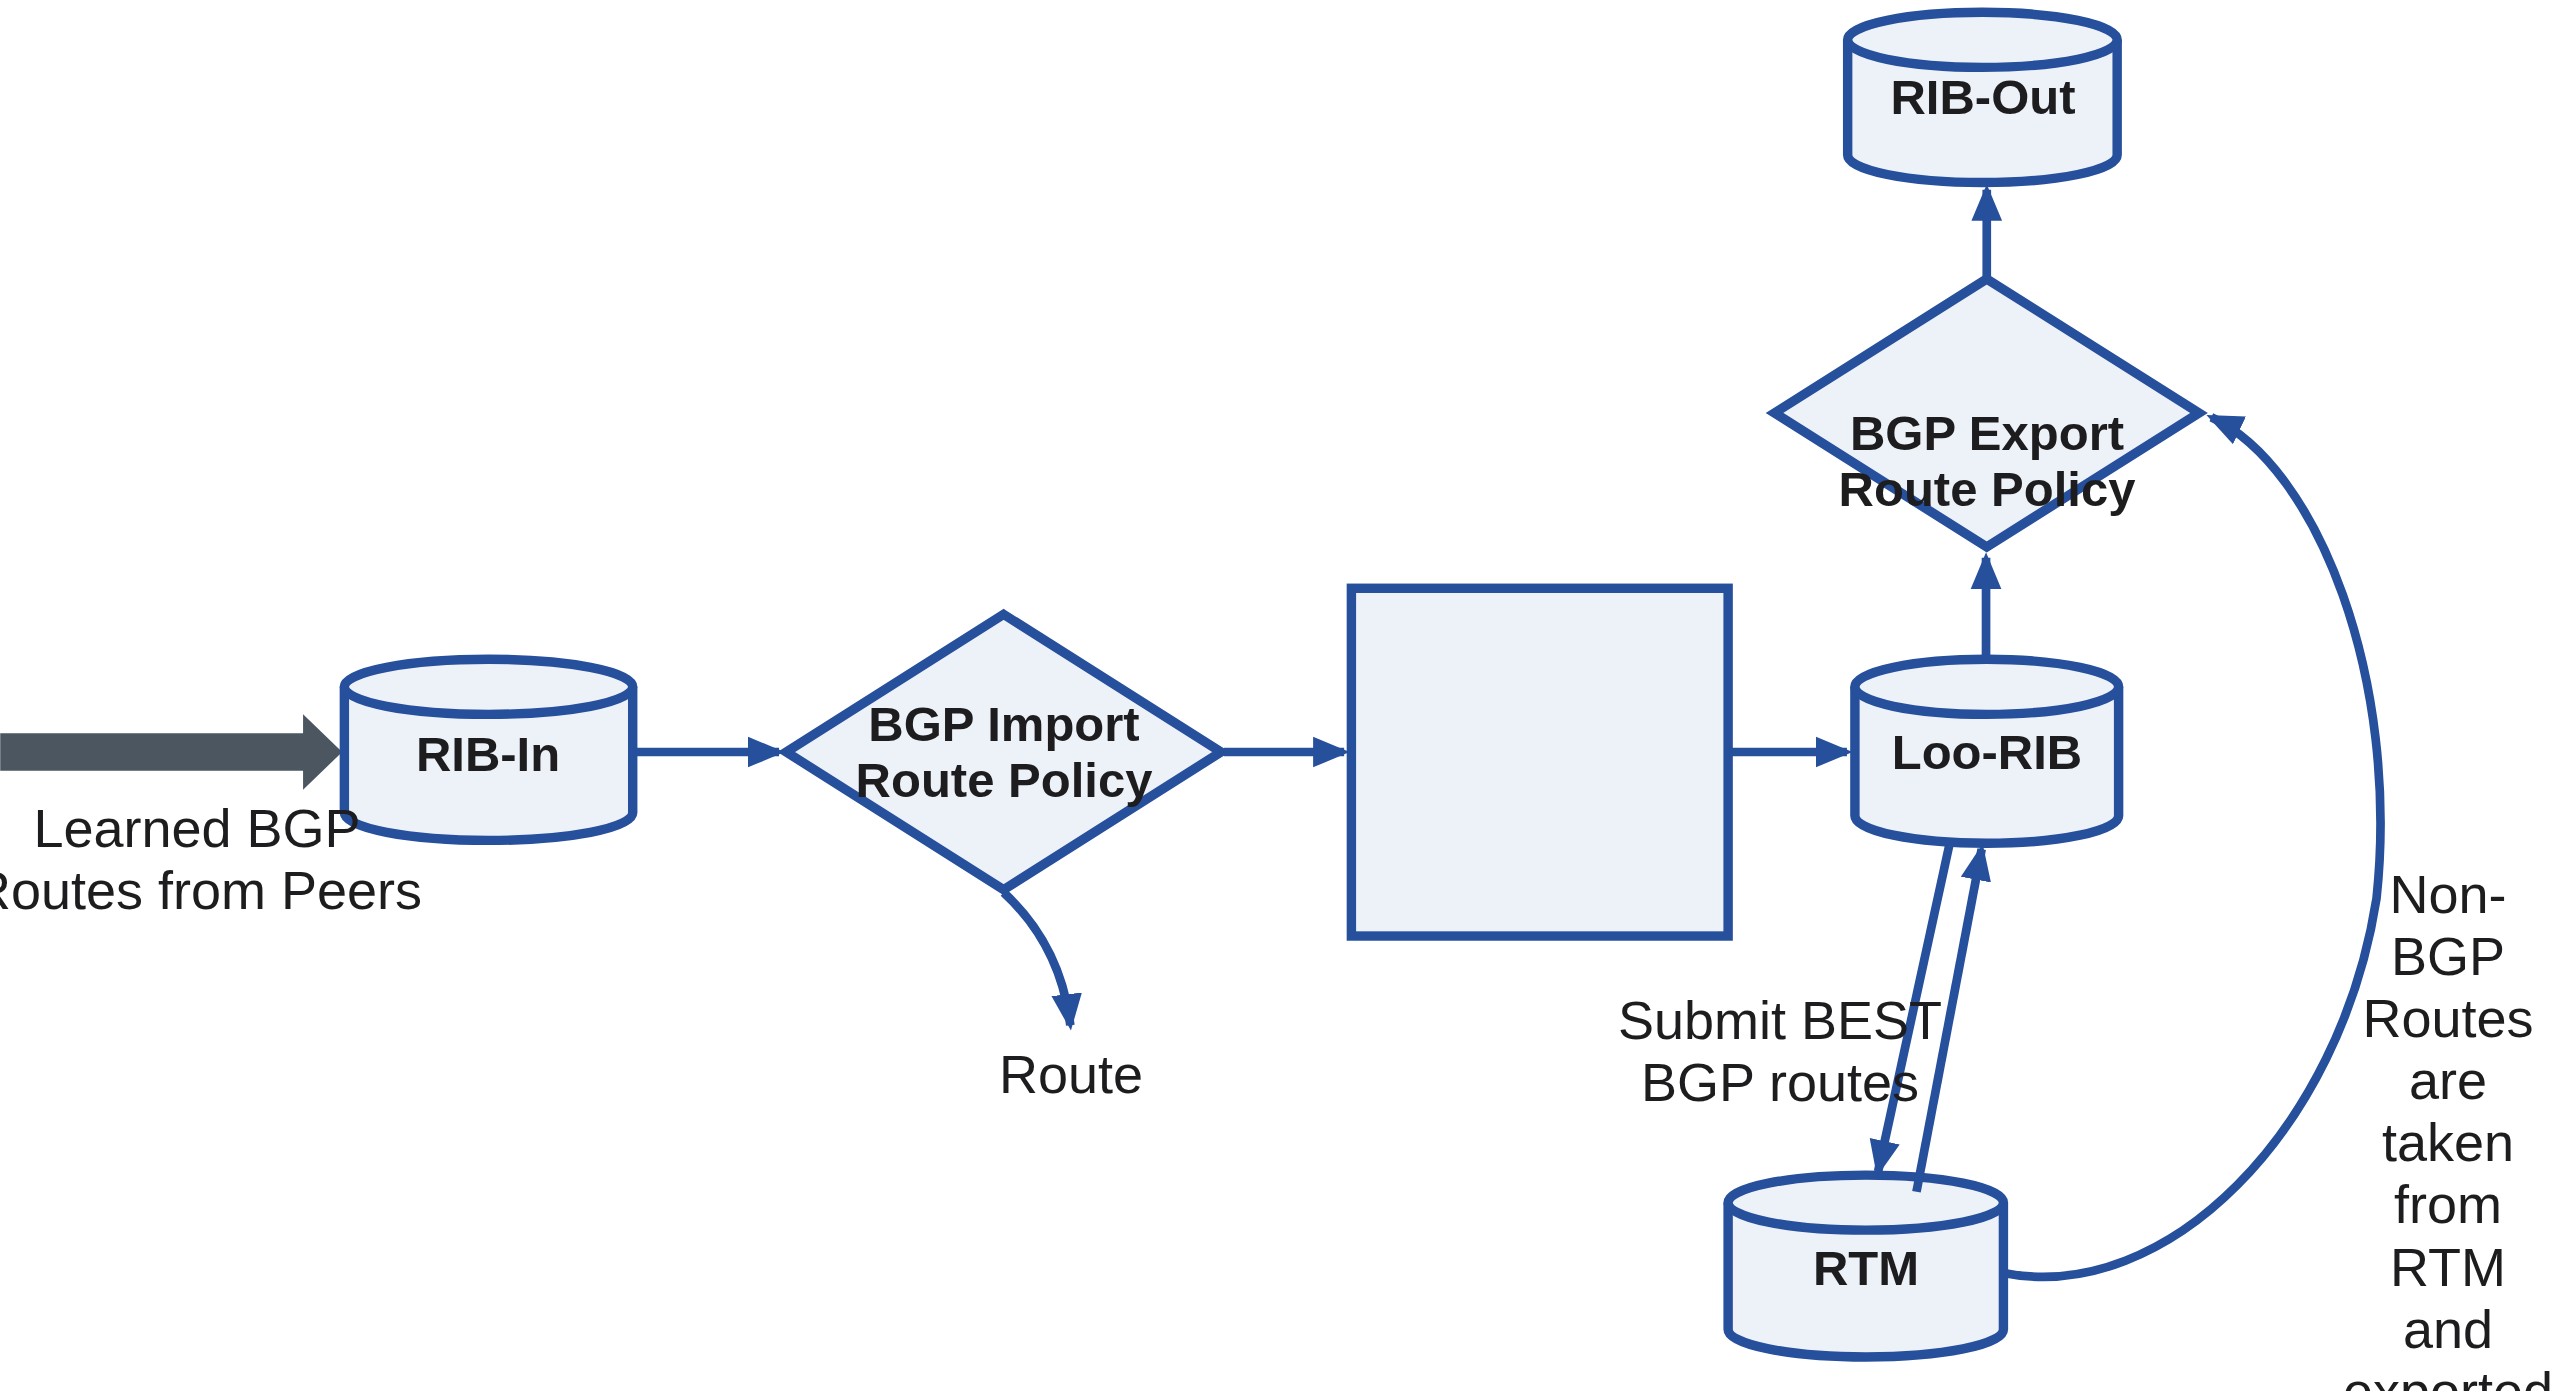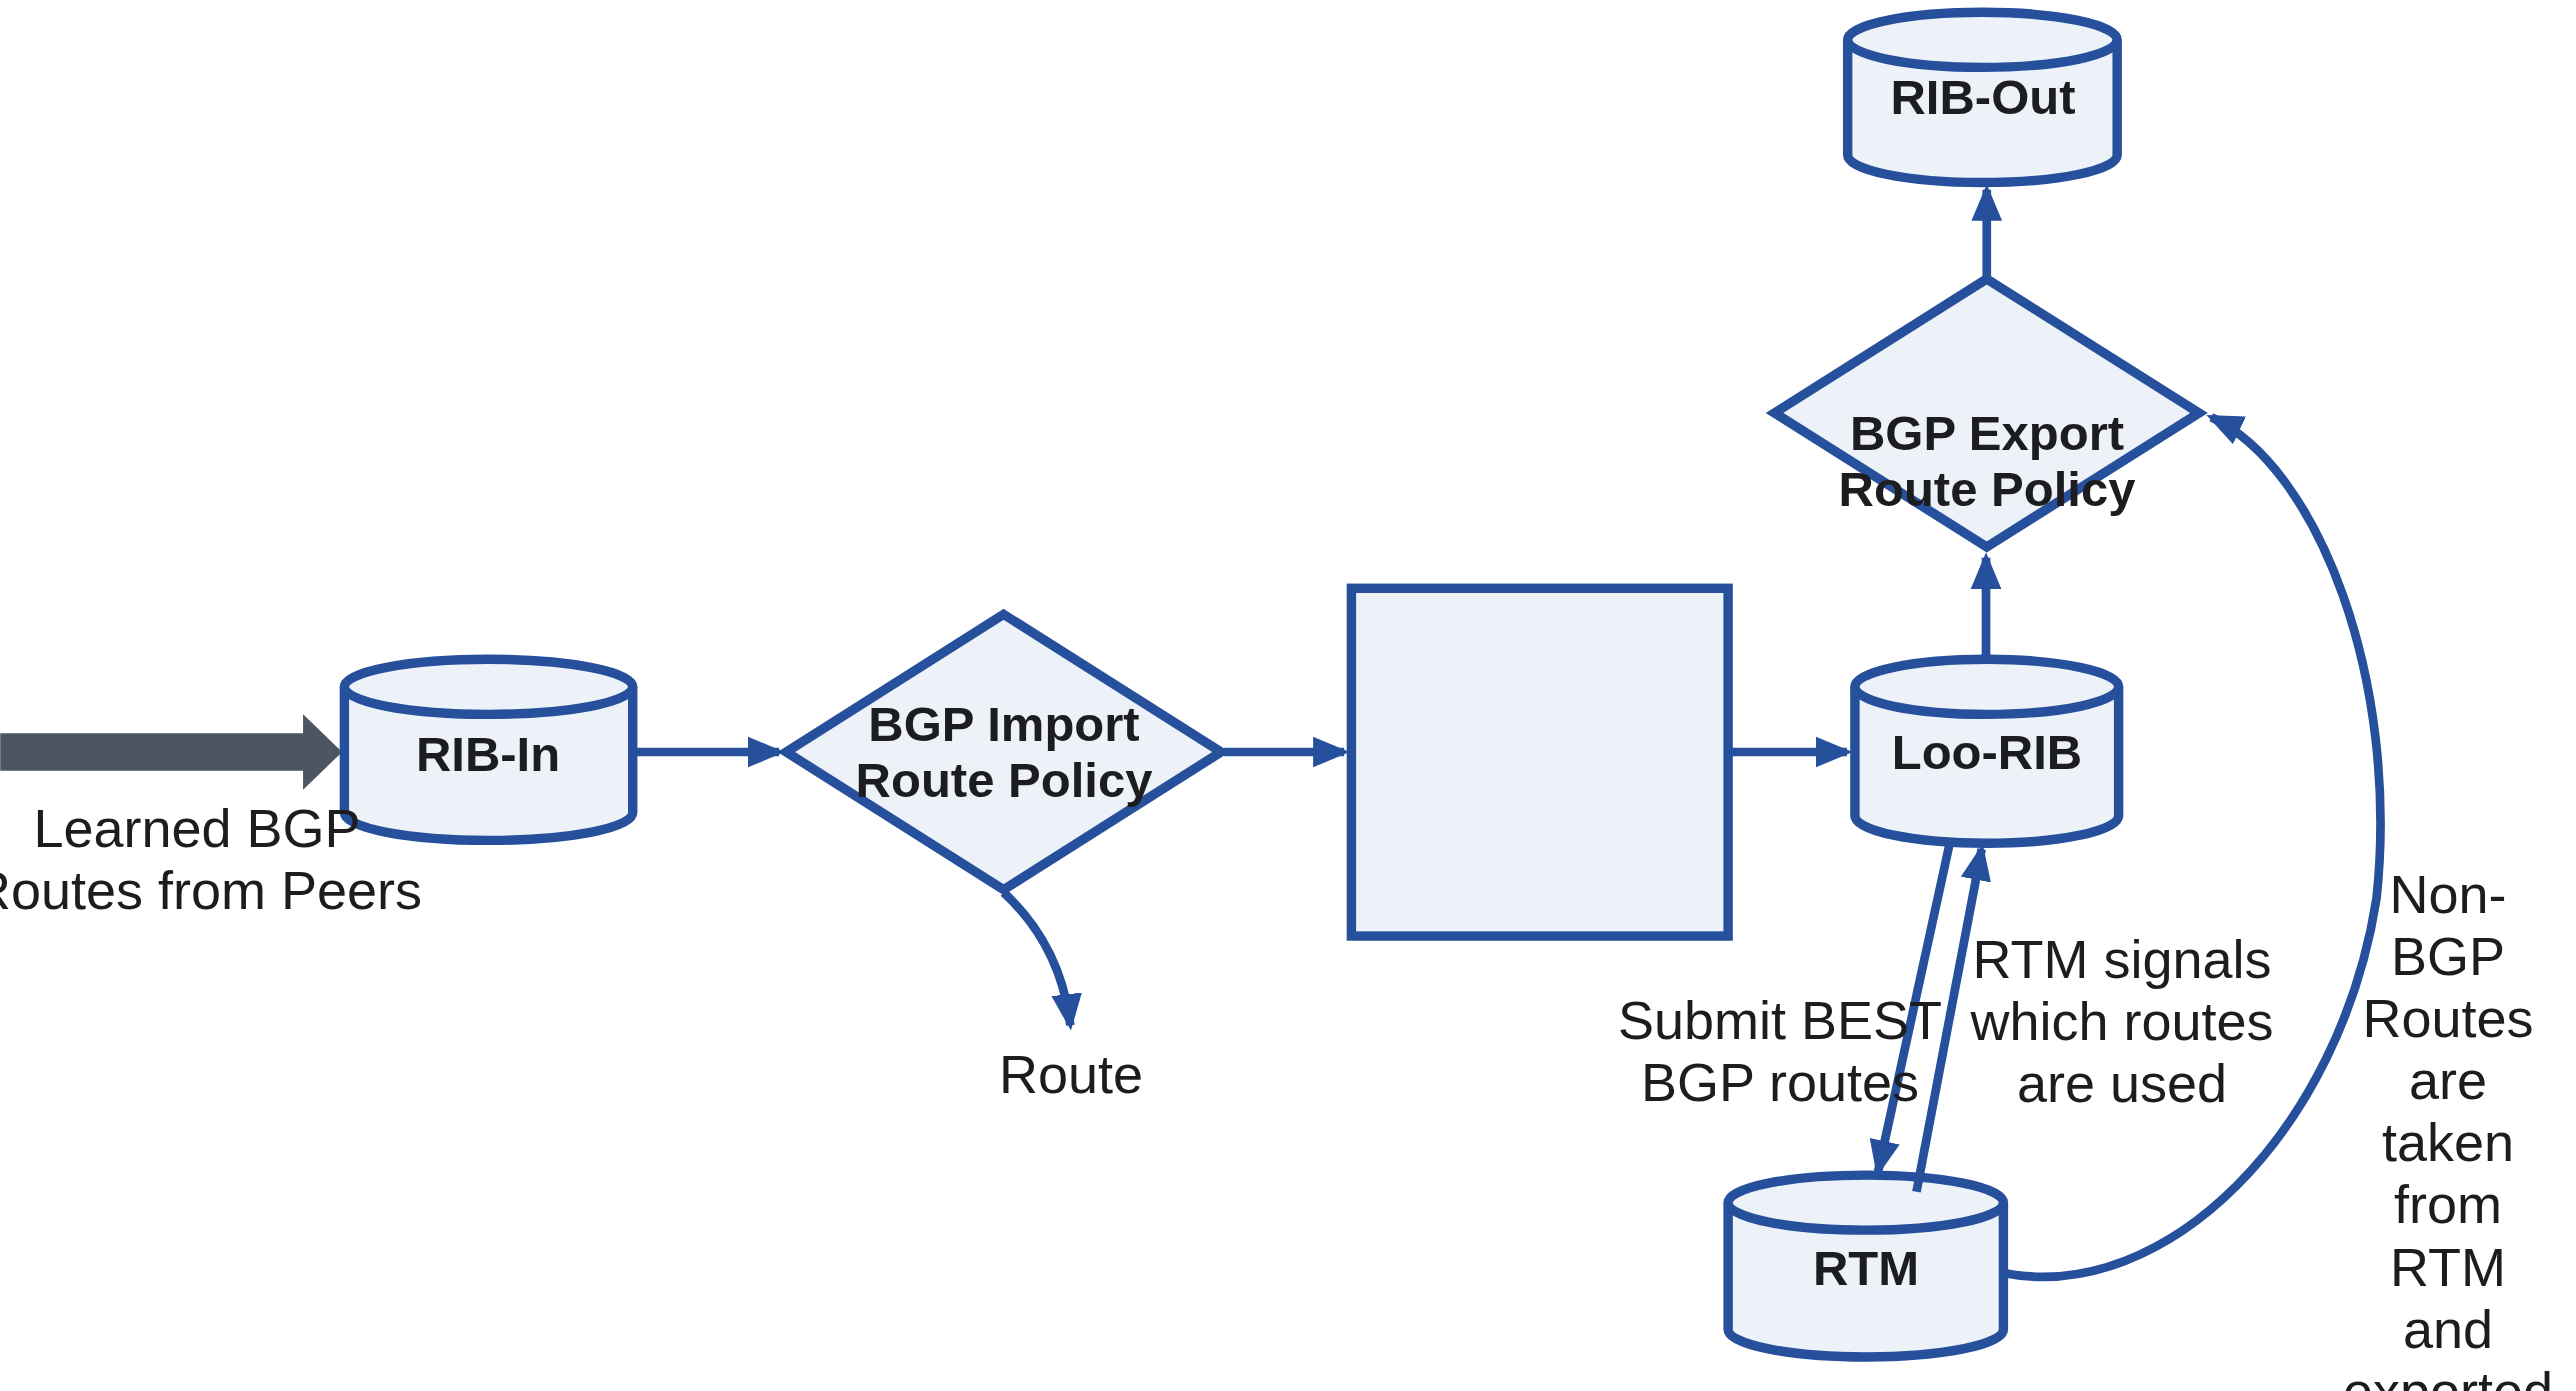--- a/index.html
+++ b/index.html
@@ -115,23 +115,20 @@
   <div class="lbl node" style="left:1866px;top:1268px;">RTM</div>
 
   <div class="lbl" style="left:197px;top:859px;">Learned BGP
 Routes from Peers</div>
 
   <div class="lbl" style="left:1071px;top:1074px;">Route</div>
 
   <div class="lbl" style="left:1743px;top:1051px;margin-left:37px;">Submit BEST
 BGP routes</div>
 
-  <div class="lbl" style="left:2122px;top:1021px;">RTM signals
-which routes
-are used</div>
 
   <div class="lbl" style="left:2448px;top:1173px;">Non-BGP
 Routes are
 taken from
 RTM and
 exported
 to BGP</div>
 
   <div class="lbl watermark" style="left:2509px;top:1367px;margin-top:44px;">sw0166</div>
 

